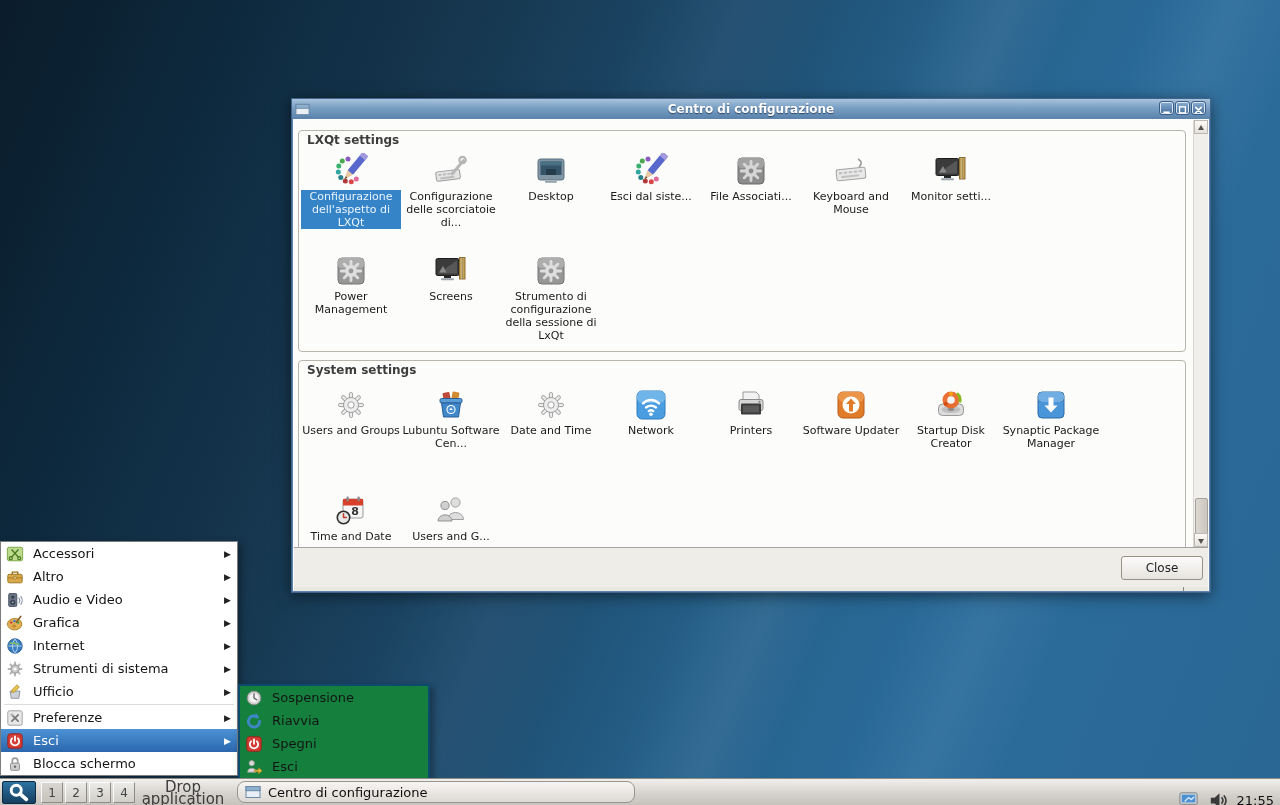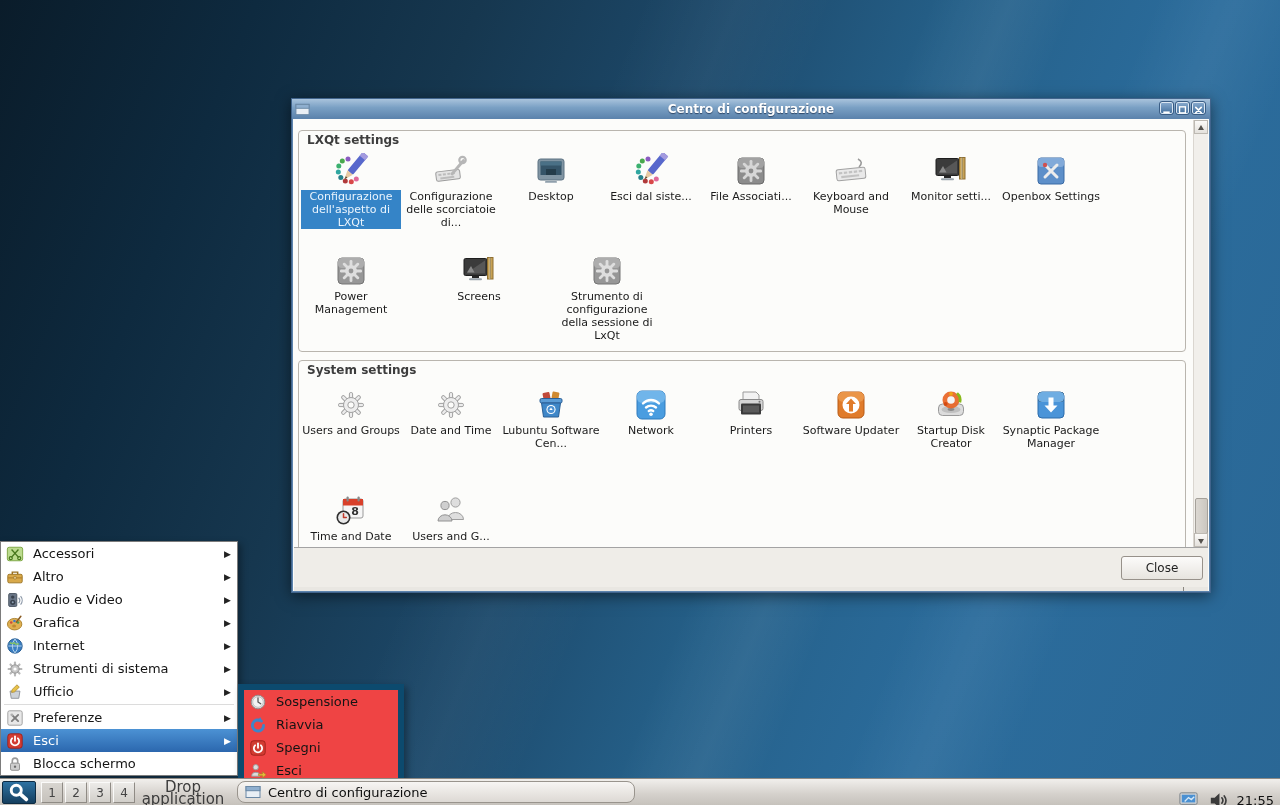--- a/index.html
+++ b/index.html
@@ -24,21 +24,21 @@
   .tb-btn{width:13px;height:12px;background:linear-gradient(#85a8cc,#46729f);border:1px solid #d9e6f2;outline:1px solid #3a5d85;border-radius:2px;padding:0;}
   .winbody{position:absolute;top:20px;left:0;right:0;bottom:0;background:#5d84ad;border:1px solid #41648c;border-top:none;box-sizing:border-box;padding:1px;}
   .inner{position:relative;width:100%;height:100%;background:#fcfcfa;}
   .viewport{position:absolute;left:1px;right:1px;top:1px;height:427px;background:#fcfcfa;overflow:hidden;}
   .gb{position:absolute;border:1px solid #b9b5ae;border-radius:4px;box-sizing:border-box;}
   .gb0{left:4px;top:10px;width:888px;height:222px;}
   .gb1{left:4px;top:240px;width:888px;height:250px;}
   .gb-title{position:absolute;top:2px;left:8px;font-size:12px;font-weight:bold;color:#3d3d3d;}
   .icon-row{display:flex;padding-left:2px;}
   .row0-0{margin-top:20px;height:100px;}
-  .row0-1{height:100px;gap:28px;}
+  .row0-1{height:100px;}
   .row1-0{margin-top:24px;height:106px;}
   .row1-1{height:100px;}
   .cell{width:100px;flex:0 0 100px;display:flex;flex-direction:column;align-items:center;cursor:default;}
   .cell .icon{width:36px;height:36px;margin-top:2px;}
   .cell .icon svg{width:36px;height:36px;display:block;}
   .cell .label{margin-top:1px;font-size:11px;line-height:13px;color:#1b1b1b;text-align:center;max-width:98px;}
   .cell .label.selected{background:var(--sel,#3584c7);color:#eaf4fd;padding:0 2px;}
 
   .vscroll{position:absolute;right:1px;top:1px;width:15px;height:427px;background:#f1efeb;border-left:1px solid #dad6d0;box-sizing:border-box;}
   .sb-btn{position:absolute;left:0;width:14px;height:14px;background:linear-gradient(#fbfaf8,#e4e1dc);border:1px solid #bdb9b2;box-sizing:border-box;padding:0;}
@@ -57,21 +57,21 @@
   
   .startmenu{position:absolute;left:0;top:541px;width:238px;background:#fff;border:1px solid #7c7c7c;box-shadow:3px 3px 7px rgba(0,0,0,.35);box-sizing:border-box;}
   .menu-item{height:23px;display:flex;align-items:center;padding:0 4px 0 5px;font-size:13px;color:#141414;cursor:default;}
   .menu-item .mi-icon{width:18px;height:18px;margin-right:9px;flex:0 0 18px;}
   .menu-item .mi-icon svg{width:18px;height:18px;display:block;}
   .menu-item .mi-label{flex:1;white-space:nowrap;}
   .menu-item .mi-arrow{font-size:9px;color:#222;margin-right:2px;}
   .menu-item.selected{background:linear-gradient(#4c92d4,#2b67ae);color:#fff;}
   .menu-item.selected .mi-arrow{color:#fff;}
   .menu-sep{height:1px;background:#dcdcdc;margin:1px 3px;}
-  .submenu{position:absolute;left:238px;top:684px;width:166px;background:#ef4444;border:6px solid #0c4a6e;box-shadow:3px 3px 7px rgba(0,0,0,.35);box-sizing:border-box;}
+  .submenu{position:absolute;left:238px;top:684px;width:192px;background:#15803d;border:2px solid #0c4a6e;box-shadow:3px 3px 7px rgba(0,0,0,.35);box-sizing:border-box;}
 
   
   .taskbar{position:absolute;left:0;bottom:0;width:1280px;height:27px;background:linear-gradient(#f1efec,#d4d0cb 60%,#c6c2bc);border-top:1px solid #8e8a84;box-sizing:border-box;}
   .start-btn{position:absolute;left:2px;top:2px;width:34px;height:23px;background:linear-gradient(#2e72a2,#153f5f);border:1px solid #0d2c44;border-radius:2px;padding:0;}
   .start-btn svg{width:32px;height:21px;display:block;}
   .ws-btn{position:absolute;top:3px;width:22px;height:21px;background:linear-gradient(#ecebe8,#d2cfca);border:1px solid;border-color:#fafaf9 #8f8b85 #8f8b85 #fafaf9;color:#444;font-size:12px;font-family:inherit;padding:0;line-height:18px;}
   .ws-btn.active{background:linear-gradient(#d8d5d0,#c6c2bc);}
   .drop-hint{position:absolute;left:131px;top:1px;width:104px;text-align:center;font-size:15px;line-height:12px;color:#3c3c3c;padding-top:1px;}
   .task-btn{position:absolute;left:237px;top:2px;width:398px;height:22px;background:linear-gradient(#f7f5f3,#ddd9d4);border:1px solid #99948d;border-radius:8px;box-sizing:border-box;display:flex;align-items:center;padding:0 7px;font-size:13px;color:#0e0e0e;font-family:inherit;}
   .task-btn .wicon{width:16px;height:16px;margin-right:7px;flex:0 0 16px;}
@@ -227,34 +227,20 @@
                     <path d="M6 19.5 L10 13 L13.5 19.5 Z" fill="#8a8a8a"></path>
                     <rect x="11" y="22.5" width="7" height="2.6" fill="#262626"></rect>
                     <rect x="8" y="25.2" width="13" height="2" rx="1" fill="#9aa4ac"></rect>
                     <rect x="26.5" y="4.5" width="5.5" height="21.5" fill="#c7a255" stroke="#8f6f30"></rect>
                     <rect x="28.2" y="4.5" width="1.3" height="21.5" fill="#ead headline"></rect>
                     <rect x="28.2" y="4.5" width="1.3" height="21.5" fill="#ead298"></rect>
                   </svg>
                 </span>
                 <div class="label">Monitor setti...</div>
               </div>
-              <div class="cell">
-                <span class="icon">
-                  <svg viewBox="0 0 36 36">
-                    <rect x="5" y="5" width="26" height="26" rx="3" fill="#5d8fc9" stroke="#3a6aa4"></rect>
-                    <rect x="5" y="5" width="26" height="9" rx="3" fill="#82aad9"></rect>
-                    <g stroke="#ececec" stroke-width="3" stroke-linecap="round">
-                      <path d="M12 12 L24 24"></path>
-                      <path d="M24 12 L12 24"></path>
-                    </g>
-                    <circle cx="12" cy="12" r="2.2" fill="#d05050"></circle>
-                  </svg>
-                </span>
-                <div class="label">Openbox Settings</div>
-              </div>
             </div>
             <div class="icon-row row0-1">
               <div class="cell">
                 <span class="icon">
                   <svg viewBox="0 0 36 36">
                     <rect x="5" y="5" width="26" height="26" rx="4" fill="#979797" stroke="#747474"></rect>
                     <rect x="5" y="5" width="26" height="10" rx="4" fill="#adadad"></rect>
                     <g fill="#dedede">
                       <rect x="16.6" y="7" width="2.8" height="22" rx="1.2"></rect>
                       <rect x="16.6" y="7" width="2.8" height="22" rx="1.2" transform="rotate(45 18 18)"></rect>
@@ -315,45 +301,45 @@
                     </g>
                     <circle cx="18" cy="18" r="7.5" fill="#ededed" stroke="#a2a2a2"></circle>
                     <circle cx="18" cy="18" r="3.2" fill="#fcfcfa" stroke="#a2a2a2"></circle>
                   </svg>
                 </span>
                 <div class="label">Users and Groups</div>
               </div>
               <div class="cell">
                 <span class="icon">
                   <svg viewBox="0 0 36 36">
-                    <g fill="#ededed" stroke="#a2a2a2">
-                      <rect x="16.4" y="5.5" width="3.2" height="25" rx="1.4"></rect>
-                      <rect x="16.4" y="5.5" width="3.2" height="25" rx="1.4" transform="rotate(45 18 18)"></rect>
-                      <rect x="16.4" y="5.5" width="3.2" height="25" rx="1.4" transform="rotate(90 18 18)"></rect>
-                      <rect x="16.4" y="5.5" width="3.2" height="25" rx="1.4" transform="rotate(135 18 18)"></rect>
-                    </g>
-                    <circle cx="18" cy="18" r="7.5" fill="#ededed" stroke="#a2a2a2"></circle>
-                    <circle cx="18" cy="18" r="3.2" fill="#fcfcfa" stroke="#a2a2a2"></circle>
-                  </svg>
-                </span>
-                <div class="label">Date and Time</div>
-              </div>
-              <div class="cell">
-                <span class="icon">
-                  <svg viewBox="0 0 36 36">
                     <rect x="10" y="5.5" width="7" height="7" rx="1" fill="#c04a3a" transform="rotate(-12 13.5 9)"></rect>
                     <rect x="19" y="5" width="7" height="7" rx="1" fill="#d08a30" transform="rotate(10 22.5 8.5)"></rect>
                     <rect x="7" y="11.5" width="22" height="4.5" rx="1.5" fill="#5a9cd6" stroke="#2a5f96"></rect>
                     <path d="M8.5 16 L27.5 16 L25.5 30 L10.5 30 Z" fill="#3f87c8" stroke="#2a5f96"></path>
                     <circle cx="18" cy="22.5" r="4.6" fill="#fff"></circle>
                     <circle cx="18" cy="22.5" r="3.5" fill="#4a90d2"></circle>
                     <path d="M16.3 23 l1.7 -2.4 1.7 2.4 z" fill="#fff"></path>
                   </svg>
                 </span>
                 <div class="label">Lubuntu Software Cen...</div>
+              </div>
+              <div class="cell">
+                <span class="icon">
+                  <svg viewBox="0 0 36 36">
+                    <g fill="#ededed" stroke="#a2a2a2">
+                      <rect x="16.4" y="5.5" width="3.2" height="25" rx="1.4"></rect>
+                      <rect x="16.4" y="5.5" width="3.2" height="25" rx="1.4" transform="rotate(45 18 18)"></rect>
+                      <rect x="16.4" y="5.5" width="3.2" height="25" rx="1.4" transform="rotate(90 18 18)"></rect>
+                      <rect x="16.4" y="5.5" width="3.2" height="25" rx="1.4" transform="rotate(135 18 18)"></rect>
+                    </g>
+                    <circle cx="18" cy="18" r="7.5" fill="#ededed" stroke="#a2a2a2"></circle>
+                    <circle cx="18" cy="18" r="3.2" fill="#fcfcfa" stroke="#a2a2a2"></circle>
+                  </svg>
+                </span>
+                <div class="label">Date and Time</div>
               </div>
               <div class="cell">
                 <span class="icon">
                   <svg viewBox="0 0 36 36">
                     <rect x="4" y="4" width="28" height="28" rx="5" fill="#4a9de0" stroke="#2f7bbd"></rect>
                     <rect x="4" y="4" width="28" height="12" rx="5" fill="#70b5ea"></rect>
                     <g fill="none" stroke="#fff" stroke-width="2.4" stroke-linecap="round">
                       <path d="M10 16.5 a11 11 0 0 1 16 0"></path>
                       <path d="M13 20.5 a7.5 7.5 0 0 1 10 0"></path>
                       <path d="M15.8 24 a4 4 0 0 1 4.4 0"></path>

